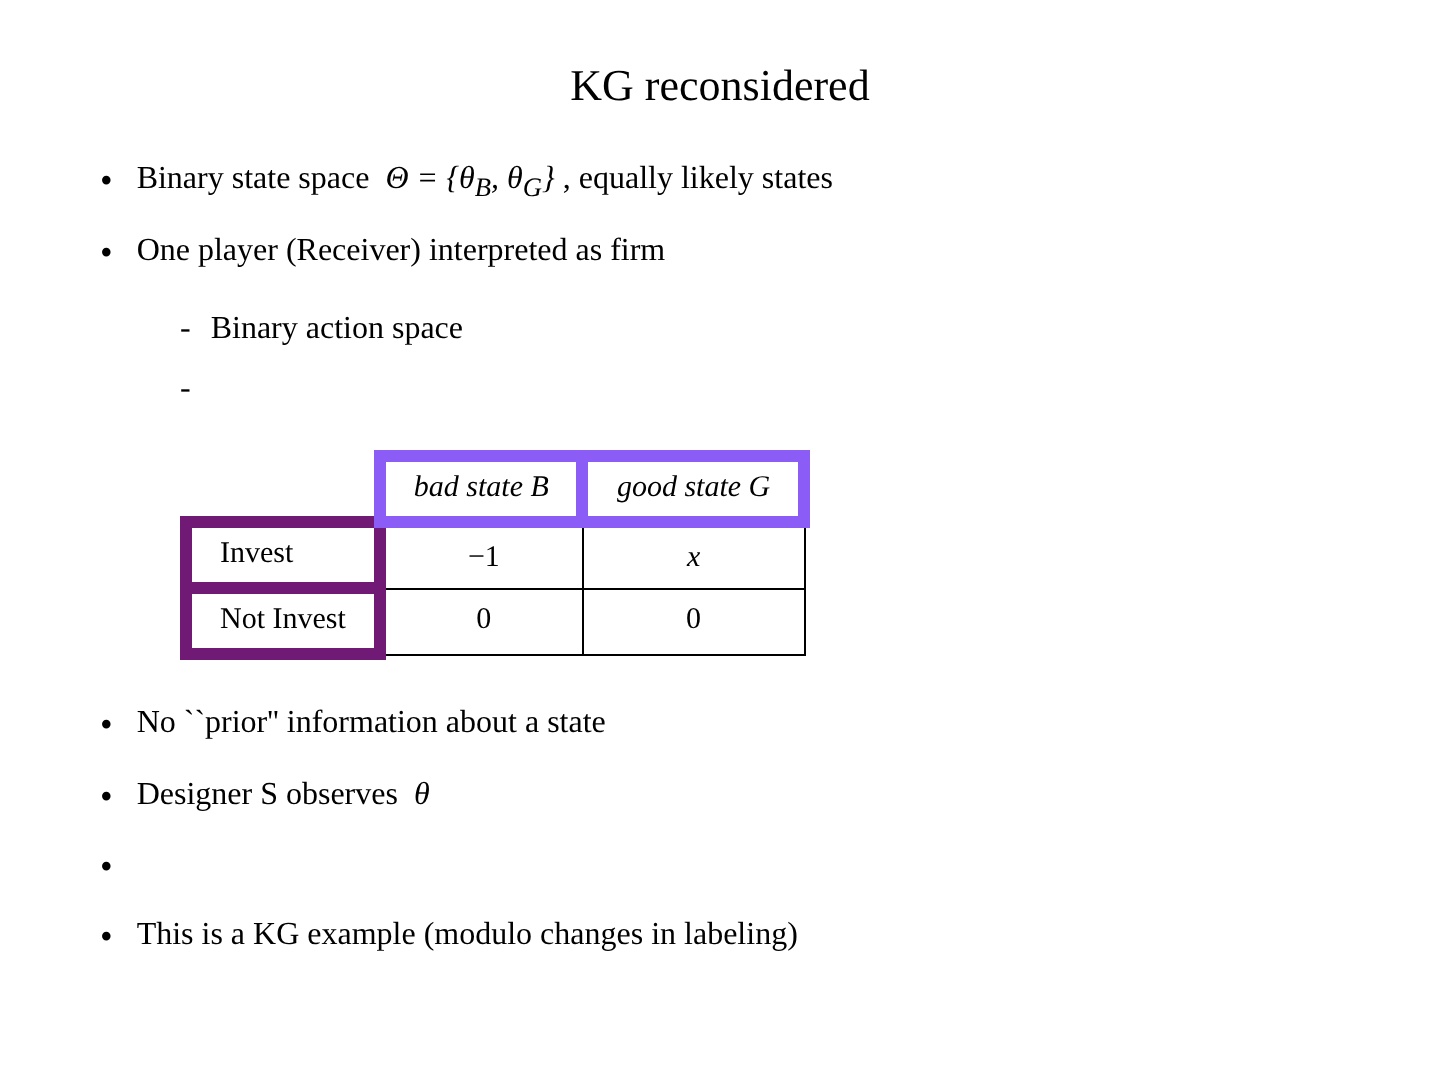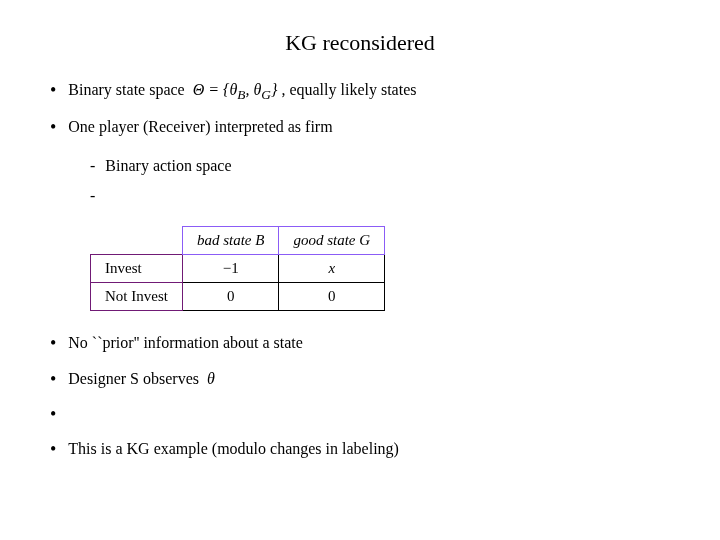--- a/index.html
+++ b/index.html
@@ -89,25 +89,25 @@
       border: 1px solid #000;
       padding: 5px 14px;
       text-align: center;
       min-width: 80px;
     }
     .payoff-table td.empty {
       border: none;
       background: transparent;
     }
     .payoff-table td.header-cell {
-      border: 1px solid #8b5cf6;
+      border: 6px solid #8b5cf6;
       font-style: italic;
     }
     .payoff-table td.row-label {
-      border: 1px solid #701a75;
+      border: 6px solid #701a75;
       text-align: left;
       font-style: normal;
     }
     .inline-math {
       font-style: italic;
       font-family: Liberation Serif, serif;
     }
   </style>
 </head>
 <body>

